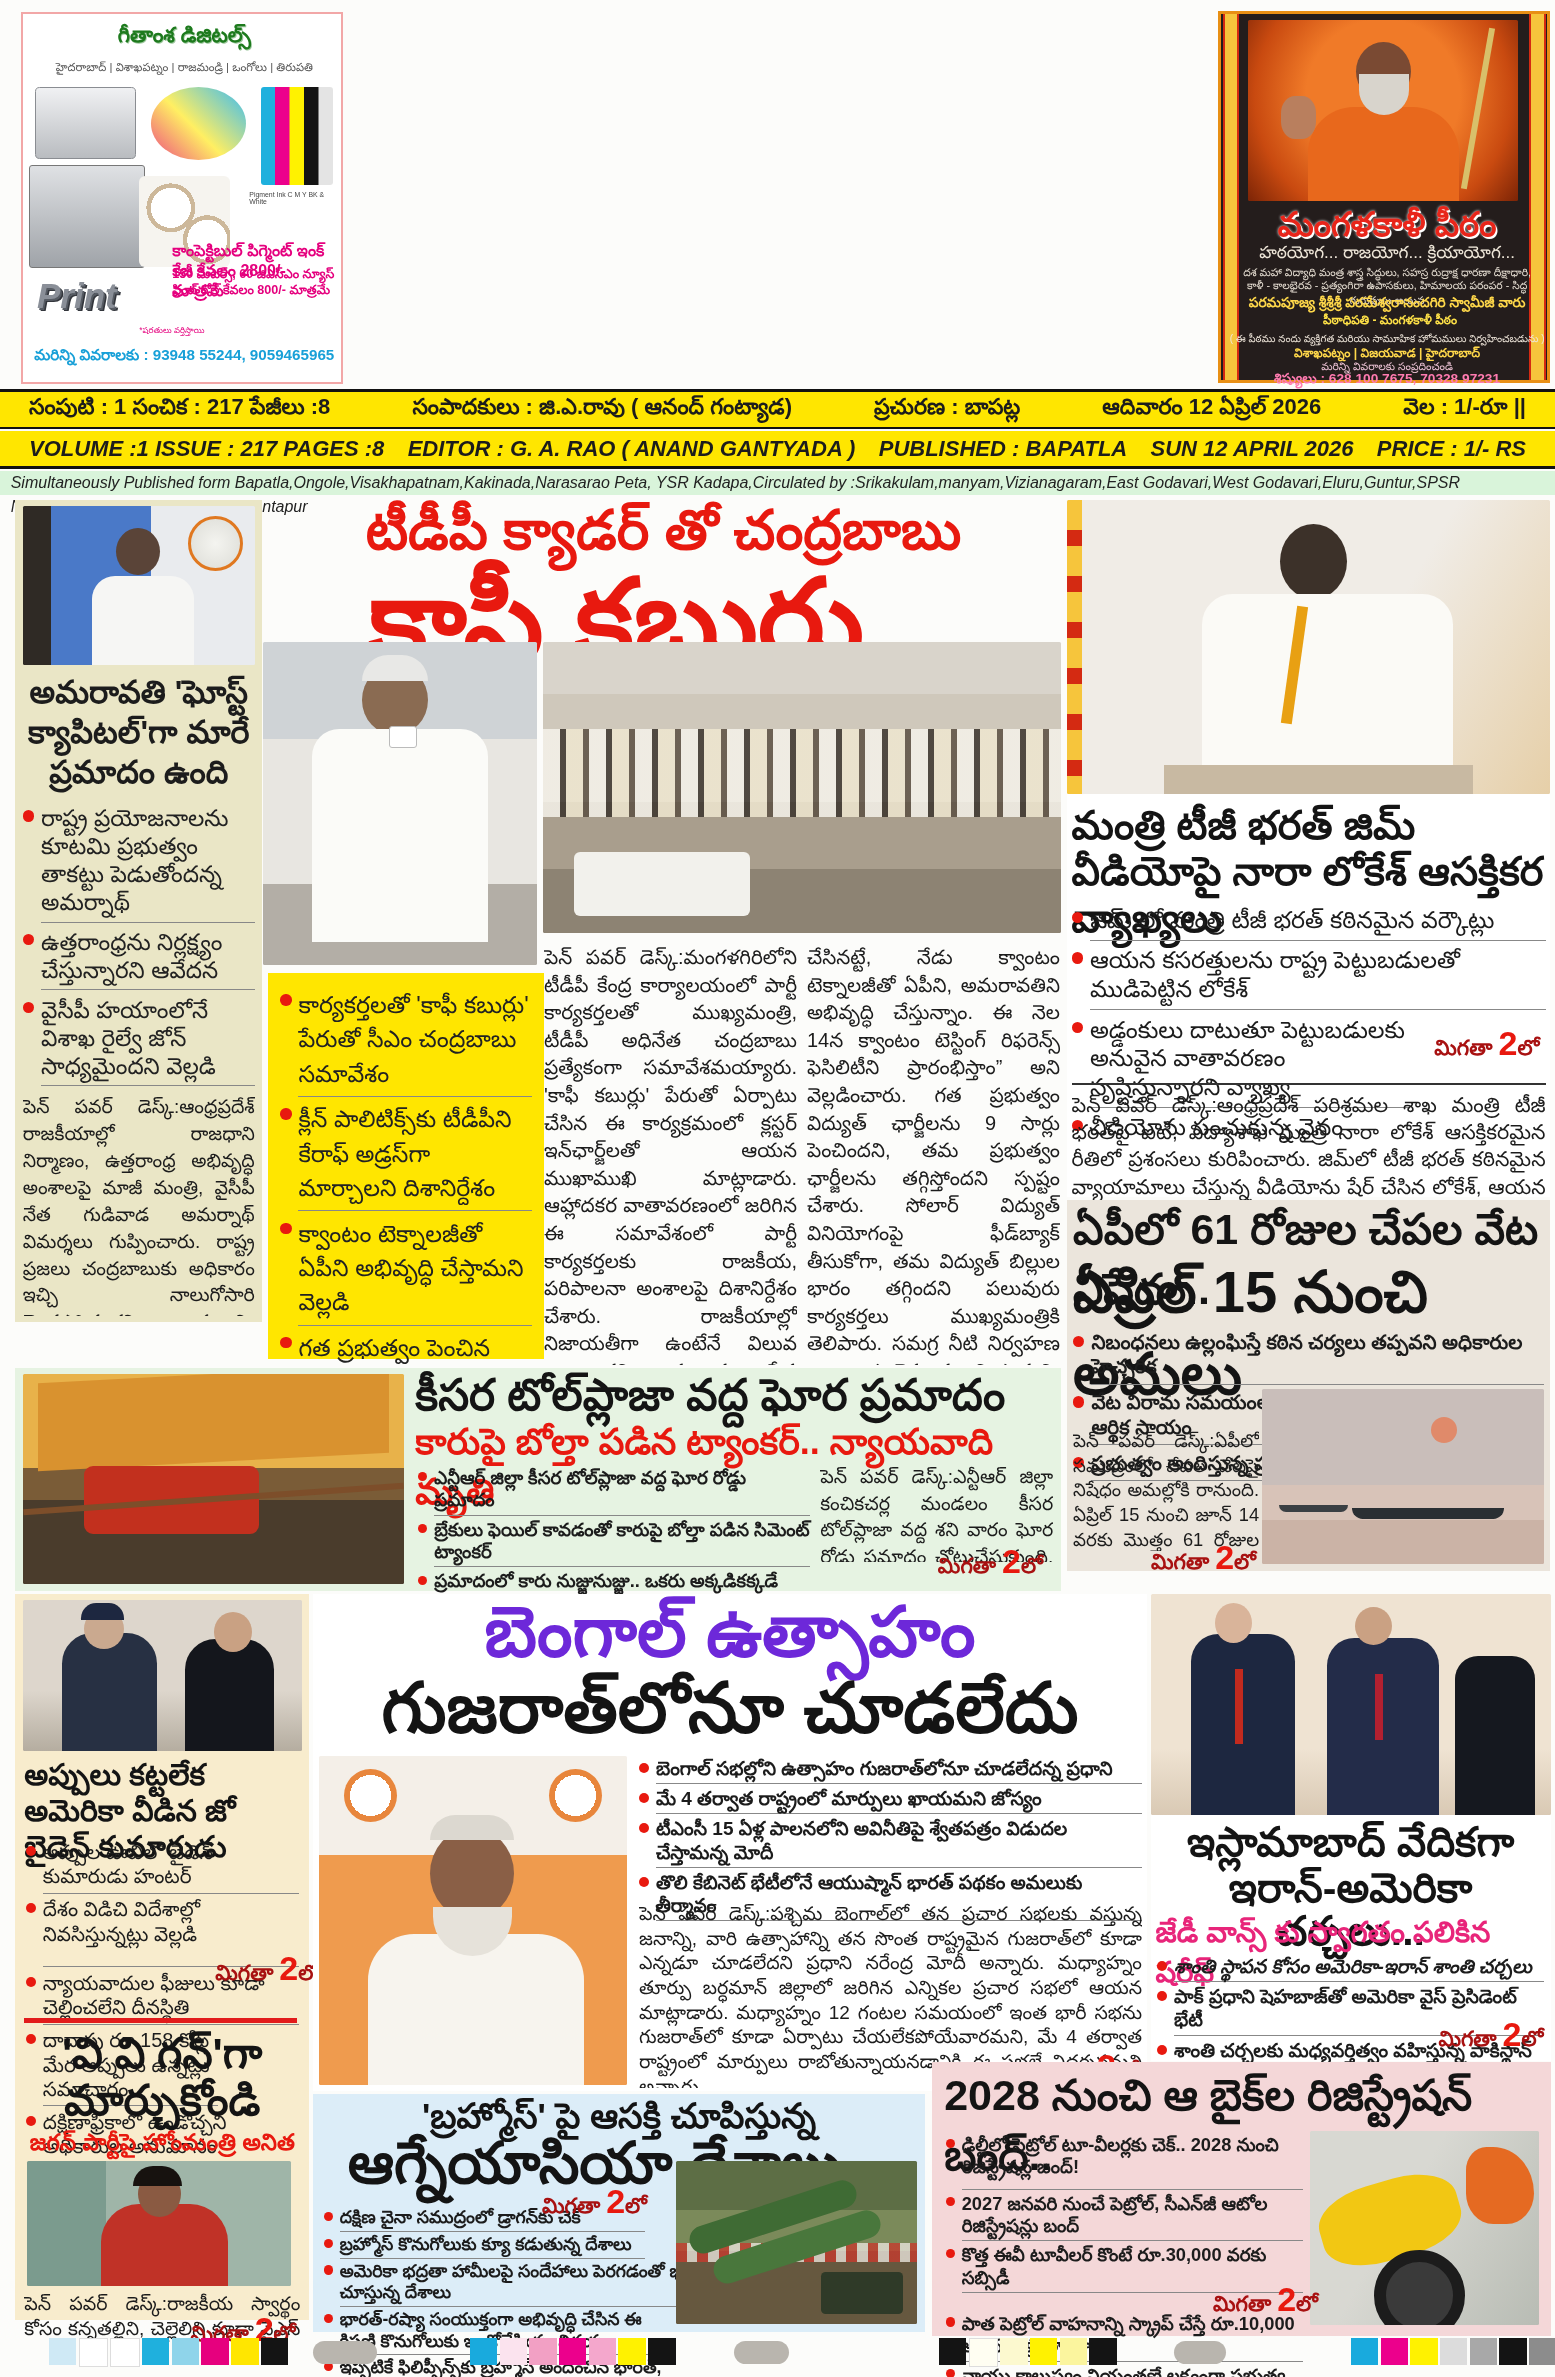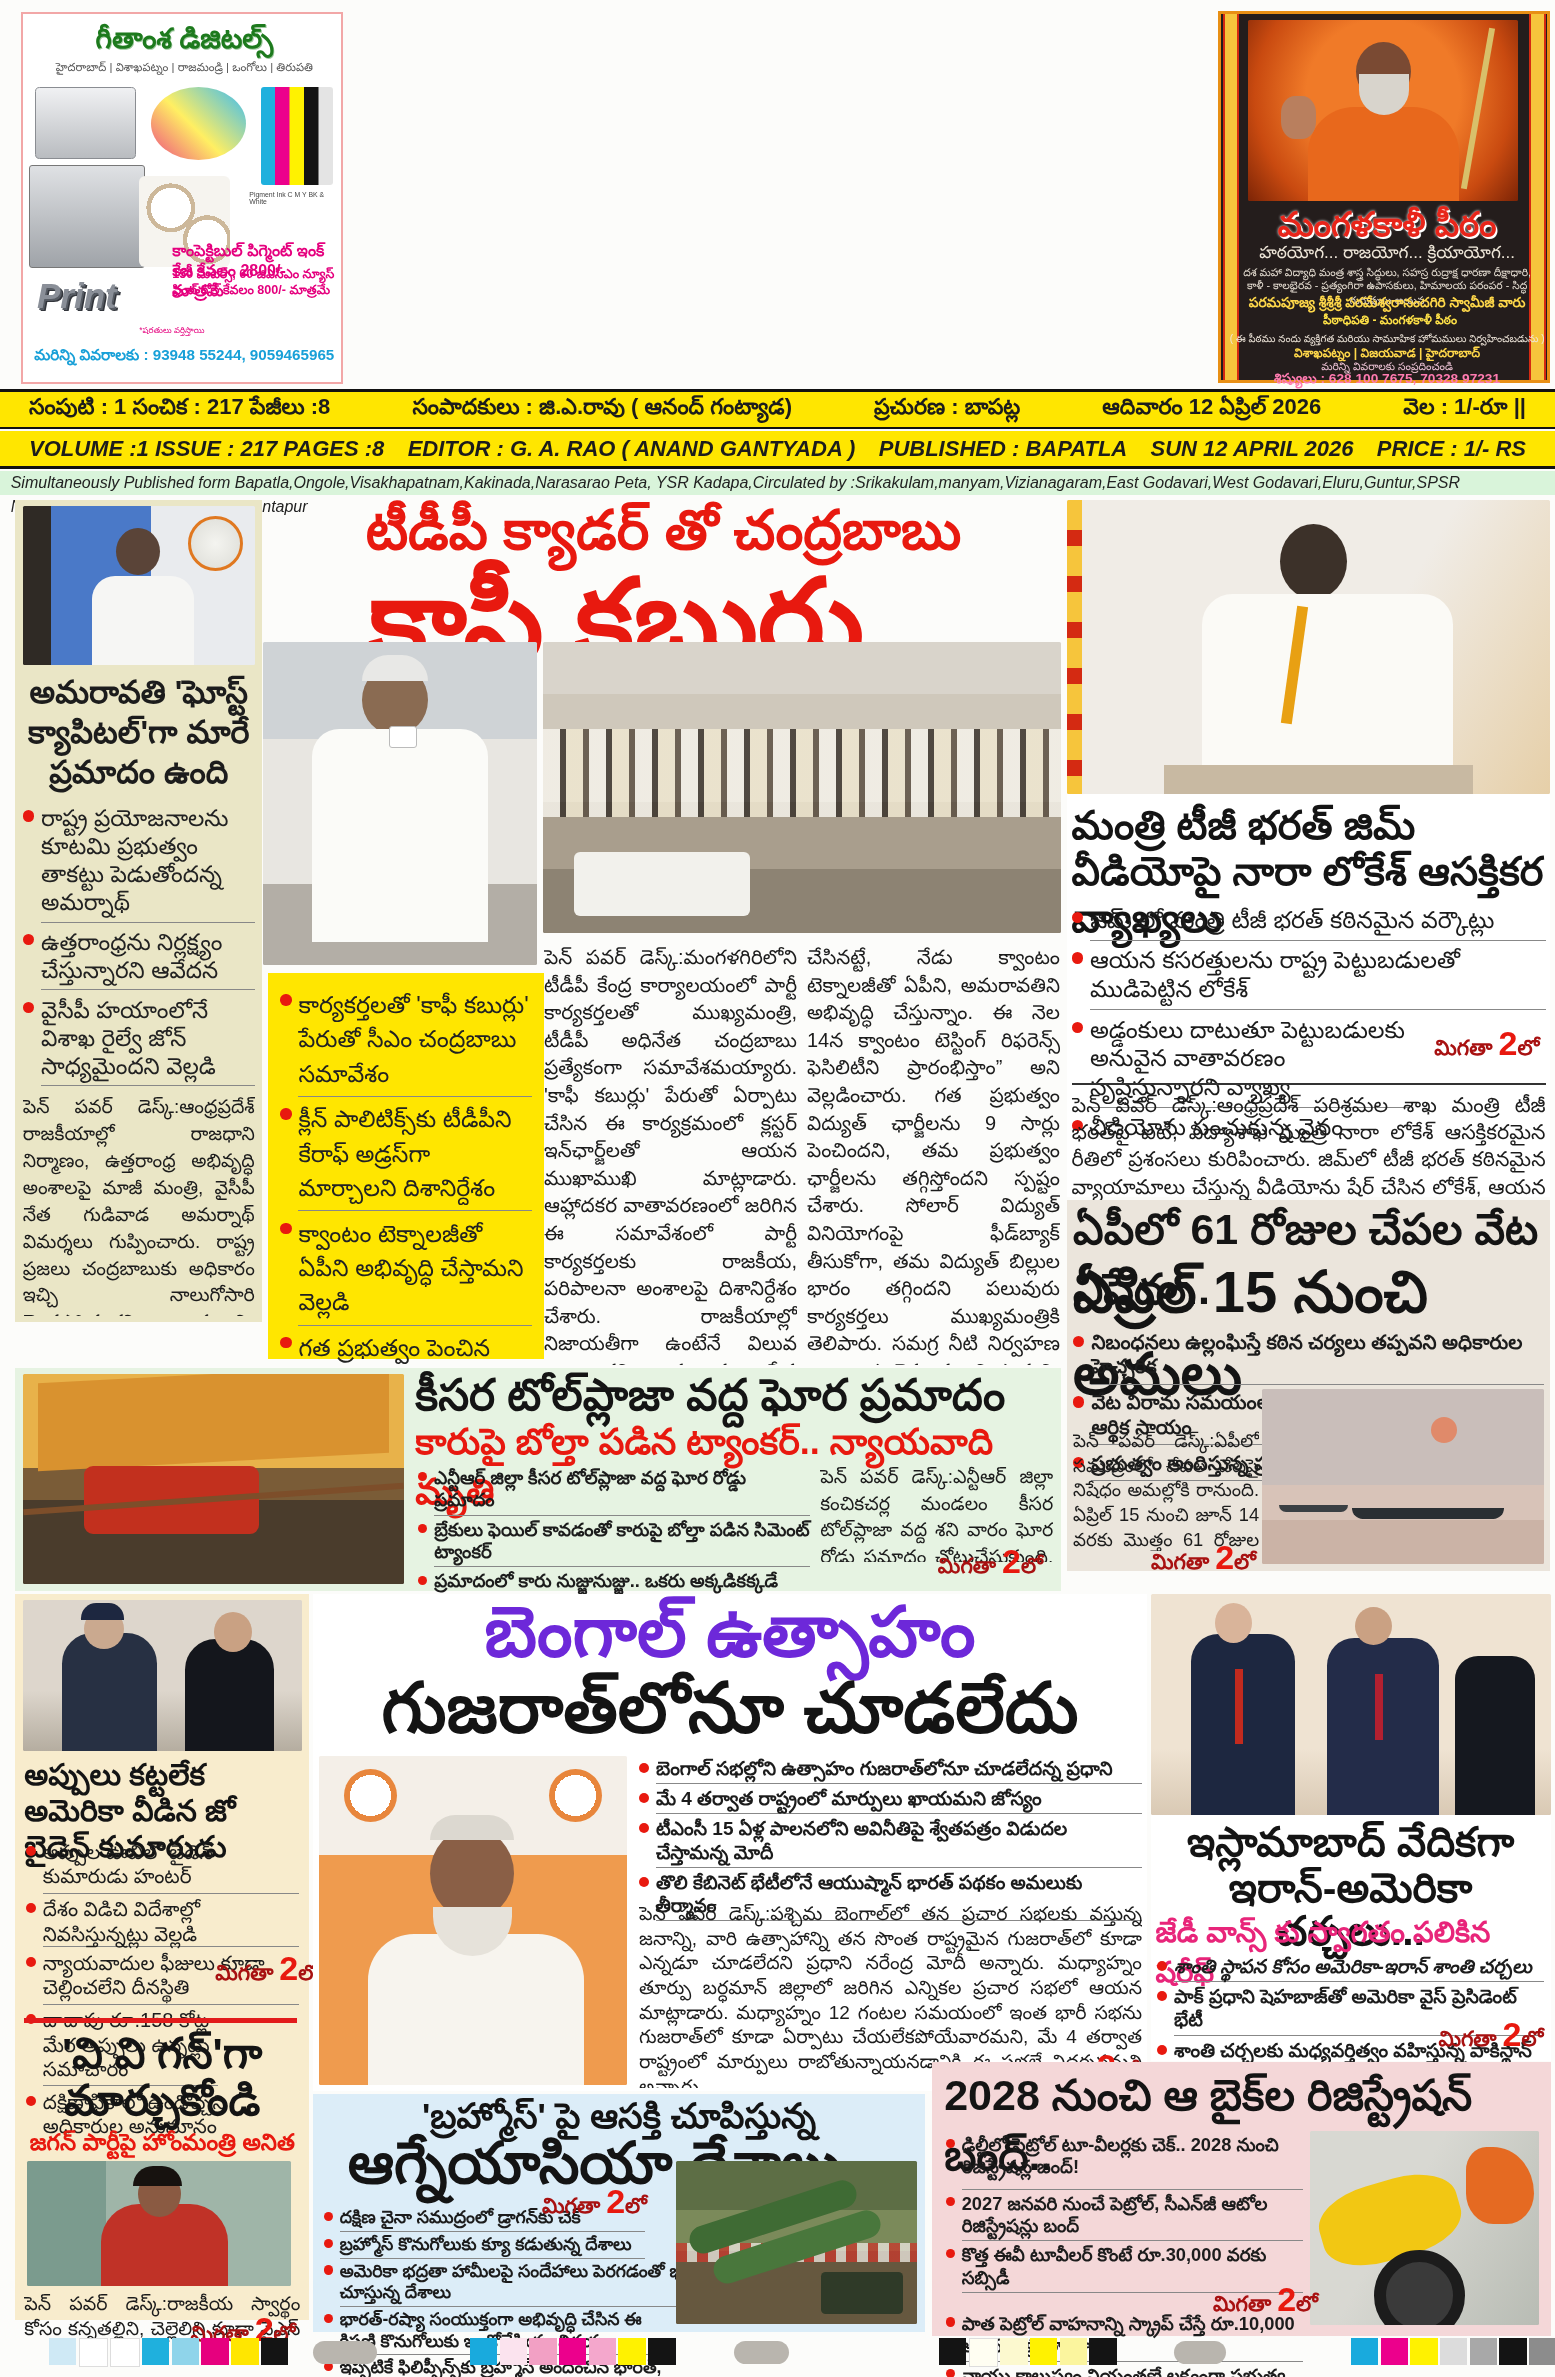--- a/index.html
+++ b/index.html
@@ -36,21 +36,21 @@
   .sw{width:27.4px;height:27.4px;}
   .pill{height:23px;border-radius:11.4px;background:#b9b5ae;}
   .hlRule{background:#e21b1b;}
 </style>
 </head>
 <body>
 
 <div class="page">
 
   <div class="abs adL" style="left:21.3px;top:12.2px;width:322px;height:372px;">
-    <div class="abs c b" style="left:0;top:9.1px;width:322px;font-size:28px;color:#1d7a1d;text-shadow:0.8px 0.8px 0 #9ec89e;text-align:center;">గీతాంశ డిజిటల్స్</div>
+    <div class="abs c b" style="left:0;top:9.1px;width:322px;font-size:21px;color:#1d7a1d;text-shadow:0.8px 0.8px 0 #9ec89e;text-align:center;">గీతాంశ డిజిటల్స్</div>
     <div class="abs c" style="left:0;top:47px;width:322px;font-size:11.4px;color:#555;">హైదరాబాద్ | విశాఖపట్నం | రాజమండ్రి | ఒంగోలు | తిరుపతి</div>
     <div class="abs" style="left:12.2px;top:73px;width:99px;height:70px;background:linear-gradient(#f0f1f3,#b9bcc0);border:0.8px solid #8a8d92;border-radius:4.6px;"></div>
     <div class="abs" style="left:6.1px;top:151px;width:114px;height:101px;background:linear-gradient(#dfe1e4,#9fa3a8);border:0.8px solid #777;border-radius:3px;"></div>
     <div class="abs" style="left:116px;top:162px;width:91px;height:91px;background:radial-gradient(circle at 35% 35%,#fff 0 20px,#cdb89a 20px 24.4px,transparent 24.4px),radial-gradient(circle at 75% 70%,#fff 0 20px,#cdb89a 20px 24.4px,transparent 24.4px),#f6f4ef;border-radius:6.1px;"></div>
     <div class="abs" style="left:128px;top:73px;width:95px;height:73px;border-radius:50%;background:linear-gradient(45deg,#e91e63,#ffeb3b 45%,#03a9f4);opacity:.8;"></div>
     <div class="abs" style="left:238px;top:73px;width:72px;height:98px;background:linear-gradient(90deg,#1fb0dd 0 13.7px,#ec008c 14.5px 28px,#fff200 29px 43px,#141414 43px 57px,#e4e4e4 58px 72px);border-radius:3px;"></div>
     <div class="abs" style="left:226px;top:177px;width:88px;font-size:6.9px;color:#444;">Pigment Ink C M Y BK &amp; White</div>
     <div class="abs b" style="left:149px;top:195px;width:165px;font-size:16px;color:#e5007e;line-height:1.25;margin-top:32px;">కాంపెక్టిబుల్ పిగ్మెంట్ ఇంక్ కేజీ కేవలం 2800/- మాత్రమే</div>
     <div class="abs b" style="left:149px;top:253px;width:165px;font-size:12.6px;color:#e5007e;line-height:1.25;">150 మీటర్స్, 60 జిఎస్ఎం న్యూస్ ప్రింట్ రోల్ కేవలం 800/- మాత్రమే</div>
     <div class="abs b i" style="left:13.7px;top:262px;width:130px;font-size:35px;color:#8a8f98;text-shadow:1.5px 1.5px 0 #565b63,3px 3px 0 #33363c;">Print</div>
@@ -266,21 +266,21 @@
       <div style="right:18%;top:8%;width:38px;height:40px;border-radius:50%;background:#c9a183;"></div>
     </div>
     <div class="abs b" style="left:9.1px;top:163px;width:276px;font-size:30px;line-height:1.2;color:#141414;">అప్పులు కట్టలేక అమెరికా వీడిన జో బైడెన్ కుమారుడు</div>
     <div class="abs" style="left:10.7px;top:246px;width:273px;font-size:20px;">
       <div class="bl sep" style="margin-bottom:3.8px;">
           <span class="dot" style="width:10px;height:10px;"></span>
           <span class="bt" style="padding-bottom:3.8px;">అప్పుల ఊబిలో బైడెన్ కుమారుడు హంటర్</span>
         </div>
       <div class="bl sep" style="margin-bottom:3.8px;">
           <span class="dot" style="width:10px;height:10px;"></span>
-          <span class="bt" style="padding-bottom:0;">దేశం విడిచి విదేశాల్లో నివసిస్తున్నట్లు వెల్లడి</span>
+          <span class="bt" style="padding-bottom:20px;">దేశం విడిచి విదేశాల్లో నివసిస్తున్నట్లు వెల్లడి</span>
         </div>
       <div class="bl sep" style="margin-bottom:3.8px;">
           <span class="dot" style="width:10px;height:10px;"></span>
           <span class="bt" style="padding-bottom:3.8px;">న్యాయవాదుల ఫీజులు కూడా చెల్లించలేని దీనస్థితి</span>
         </div>
       <div class="bl sep" style="margin-bottom:3.8px;">
           <span class="dot" style="width:10px;height:10px;"></span>
           <span class="bt" style="width:175px;flex:0 0 auto;padding-bottom:3.8px;">దాదాపు రూ.158 కోట్ల మేర అప్పులు ఉన్నట్లు సమాచారం</span>
         </div>
       <div class="bl" style="margin-bottom:0;">

